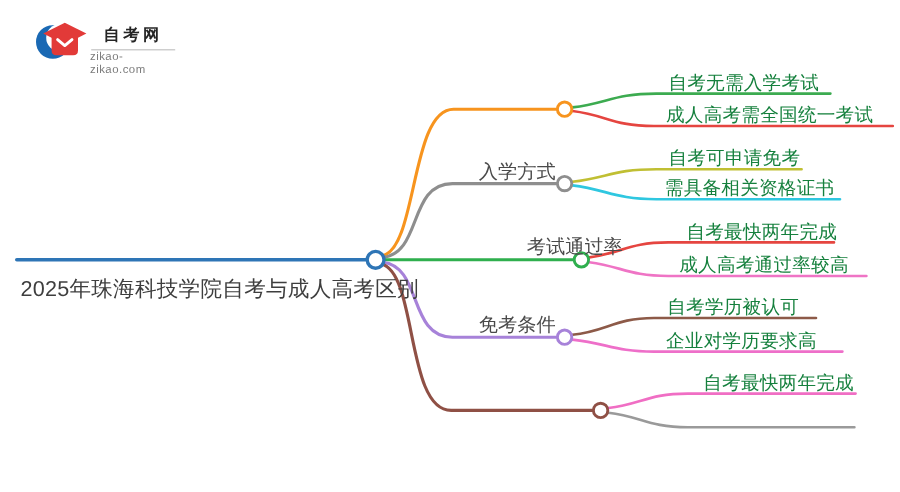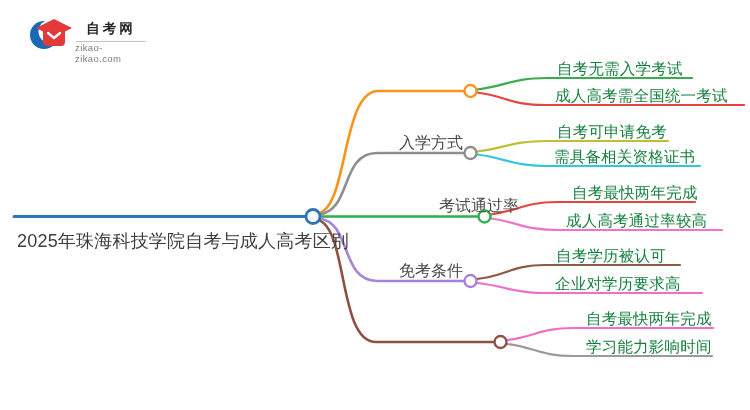--- a/index.html
+++ b/index.html
@@ -79,15 +79,14 @@
 
   <div class="label child-label" style="left:557px;top:59px;">自考无需入学考试</div>
   <div class="label child-label" style="left:555px;top:86px;font-family:Liberation Serif, serif;">成人高考需全国统一考试</div>
   <div class="label child-label" style="left:557px;top:122px;">自考可申请免考</div>
   <div class="label child-label" style="left:554px;top:147px;">需具备相关资格证书</div>
   <div class="label child-label" style="left:572px;top:183px;">自考最快两年完成</div>
   <div class="label child-label" style="left:566px;top:211px;">成人高考通过率较高</div>
   <div class="label child-label" style="left:556px;top:246px;">自考学历被认可</div>
   <div class="label child-label" style="left:586px;top:309px;">自考最快两年完成</div>
   <div class="label child-label" style="left:555px;top:274px;">企业对学历要求高</div>
-  <div class="label child-label" style="left:586px;top:337px;">学习能力影响时间</div>
 
 </div>
 
 </body></html>

